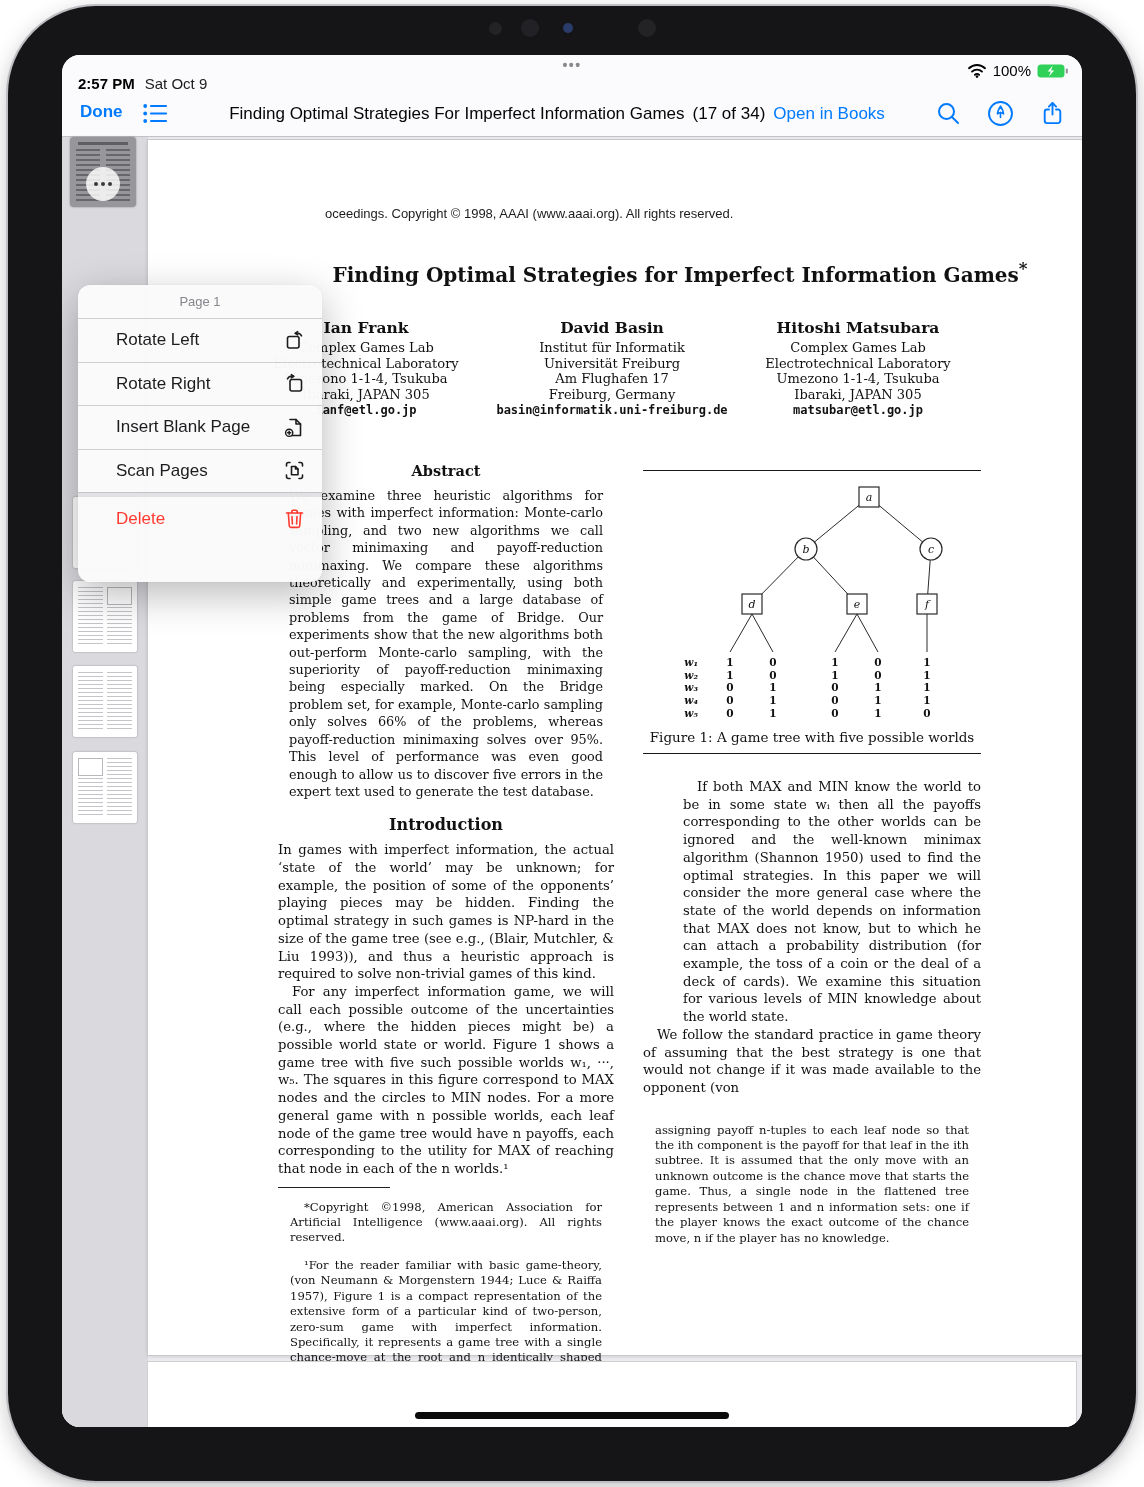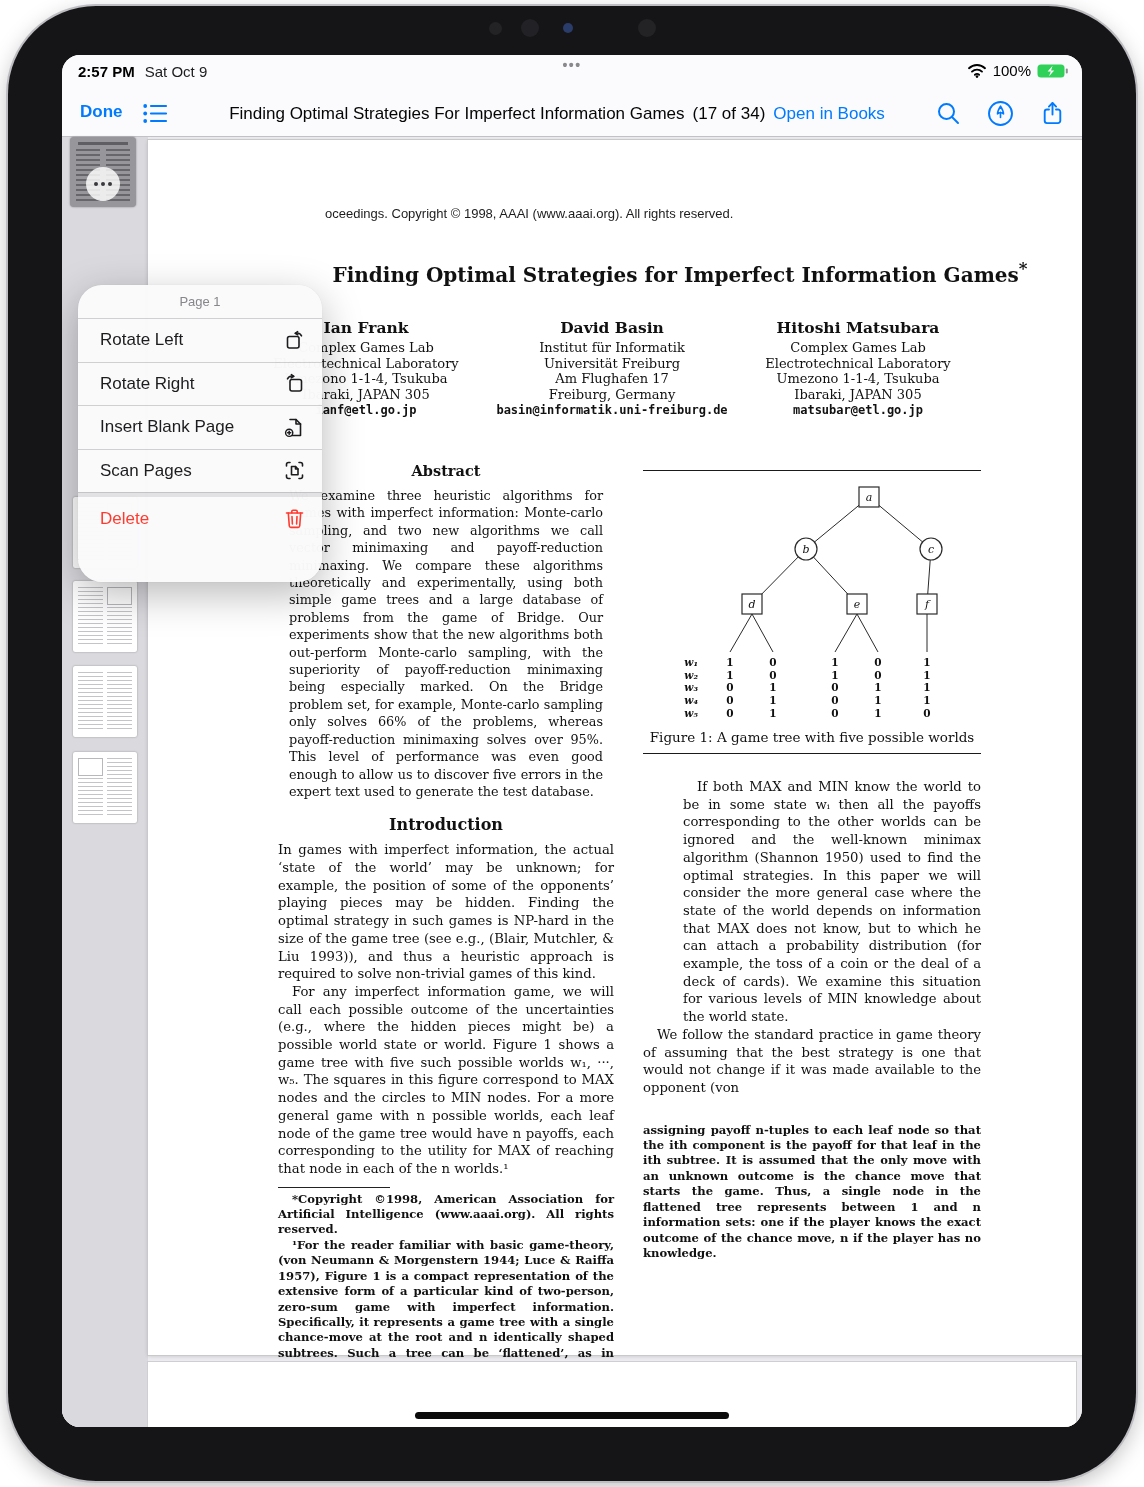--- a/index.html
+++ b/index.html
@@ -3,21 +3,21 @@
 <meta charset="utf-8">
 <style>
   html,body{margin:0;padding:0;}
   body{width:1144px;height:1487px;position:relative;background:#fff;font-family:"Liberation Sans","DejaVu Sans",sans-serif;-webkit-font-smoothing:antialiased;}
   
   .device{position:absolute;left:8px;top:6px;width:1128px;height:1475px;border-radius:88px;background:#151517;box-shadow:0 0 0 2px #bdbdc2,0 6px 22px rgba(0,0,0,.25);}
   .cam-dot{position:absolute;border-radius:50%;background:#232326;}
   .screen{position:absolute;left:62px;top:55px;width:1020px;height:1372px;border-radius:18px;background:#fff;overflow:hidden;}
   
   .statusbar{position:absolute;left:0;top:0;width:100%;height:36px;background:#fbfbfd;}
-  .sb-left{position:absolute;left:16px;top:8px;font-size:15px;color:#000;}
+  .sb-left{position:absolute;left:16px;top:20px;font-size:15px;color:#000;}
   .sb-time{font-weight:700;}
   .sb-date{font-weight:400;margin-left:10px;color:#1c1c1e;}
   .sb-dots{position:absolute;left:0;right:0;top:2px;text-align:center;font-size:14px;letter-spacing:1.5px;color:#8a8a8e;font-weight:700;}
   .sb-right{position:absolute;right:14px;top:7px;display:flex;align-items:center;gap:6px;}
   .sb-batt-label{font-size:15px;font-weight:400;color:#000;}
   
   .toolbar{position:absolute;left:0;top:36px;width:100%;height:45px;background:#fbfbfd;border-bottom:1px solid #c2c2c6;}
   .tb-done{position:absolute;left:18px;top:11px;font-size:17px;font-weight:600;color:#007AFF;}
   .tb-list{position:absolute;left:80px;top:10px;width:26px;height:25px;}
   .tb-titlewrap{position:absolute;left:140px;right:170px;top:0;height:45px;display:flex;align-items:center;justify-content:center;gap:8px;white-space:nowrap;}
@@ -37,23 +37,23 @@
   .thumb1 .t-title{position:absolute;left:8px;top:5px;right:8px;height:3px;background:#5e5e63;}
   .thumb1 .t-colA,.thumb1 .t-colB{position:absolute;top:12px;bottom:4px;width:24px;background:repeating-linear-gradient(to bottom,#66666b 0 2px,transparent 2px 5px);}
   .thumb1 .t-colA{left:6px;} .thumb1 .t-colB{right:6px;}
   .t-ellipsis{position:absolute;left:16px;top:30px;width:34px;height:34px;border-radius:50%;background:rgba(255,255,255,.82);display:flex;align-items:center;justify-content:center;gap:3px;}
   .t-ellipsis i{width:4px;height:4px;border-radius:50%;background:#3a3a3e;}
   .thumb{position:absolute;left:11px;width:64px;height:71px;border-radius:2px;background:#fff;box-shadow:0 0 2px rgba(0,0,0,.35);overflow:hidden;}
   .thumb .tcolL,.thumb .tcolR{position:absolute;top:6px;bottom:5px;width:25px;background:repeating-linear-gradient(to bottom,#c3c3c8 0 1.5px,transparent 1.5px 4px);}
   .thumb .tcolL{left:5px;} .thumb .tcolR{right:5px;}
   .thumb .tfig{position:absolute;right:5px;top:6px;width:25px;height:18px;background:#fff;border:1px solid #b7b7bc;box-sizing:border-box;}
   
-  .menu{position:absolute;left:16px;top:148px;width:244px;height:297px;border-radius:24px;background:rgba(250,250,251,.98);box-shadow:0 12px 40px rgba(0,0,0,.28),0 0 1px rgba(0,0,0,.15);overflow:hidden;z-index:30;}
+  .menu{position:absolute;left:16px;top:148px;width:244px;height:297px;border-radius:12px;background:rgba(250,250,251,.98);box-shadow:0 12px 40px rgba(0,0,0,.28),0 0 1px rgba(0,0,0,.15);overflow:hidden;z-index:30;}
   .menu-header{height:33px;display:flex;align-items:center;justify-content:center;font-size:13px;color:#86868b;}
-  .menu-item{height:43.5px;display:flex;align-items:center;justify-content:space-between;padding:0 15px 0 22px;border-top:1px solid rgba(60,60,67,.22);box-sizing:border-box;}
+  .menu-item{height:43.5px;display:flex;align-items:center;justify-content:space-between;padding:0 15px 0 38px;border-top:1px solid rgba(60,60,67,.22);box-sizing:border-box;}
   .menu-item .mi-label{font-size:17px;color:#1c1c1e;}
   .menu-item.destructive .mi-label{color:#FF3B30;}
   .menu-group-sep{height:4px;background:rgba(60,60,67,.12);border-top:1px solid rgba(60,60,67,.18);}
   .menu-item.after-sep{border-top:none;}
   .mi-icon{width:25px;height:25px;flex:0 0 auto;}
   
   .paper-serif{font-family:"DejaVu Serif","Liberation Serif",serif;color:#111;}
   .p-copyright{position:absolute;left:177px;top:66px;font-size:13px;color:#1c1c1e;font-family:"Liberation Sans","DejaVu Sans",sans-serif;}
   .p-title{position:absolute;left:0;top:118px;width:100%;text-align:center;font-size:20px;font-weight:700;}
   .authors{position:absolute;left:95px;top:178px;width:738px;display:flex;justify-content:space-between;}
@@ -63,21 +63,21 @@
   .a-email{font-size:12px;line-height:16px;font-family:"DejaVu Sans Mono","Liberation Mono",monospace;font-weight:700;}
   .col{position:absolute;text-align:justify;}
   .col-left{left:130px;top:322px;width:336px;}
   .col-right{left:495px;top:330px;width:338px;}
   .h-abstract{text-align:center;font-size:14.5px;font-weight:700;margin:0 0 8px 0;}
   .p-abstract{font-size:12.8px;line-height:17.4px;margin:0;padding:0 11px;}
   .h-intro{text-align:center;font-size:16px;font-weight:700;margin:15px 0 7px 0;}
   .p-body{font-size:13.2px;line-height:17.7px;margin:0;}
   .p-indent{text-indent:14px;}
   .fn-rule{width:112px;border-top:1.2px solid #222;margin:9px 0 4px 0;}
-  .p-fn{font-size:11.6px;line-height:15.4px;margin:0;font-weight:bold;}
+  .p-fn{font-size:11.6px;line-height:15.4px;margin:12px;}
   .fig-rule-top{border-top:1.5px solid #1a1a1a;}
   .fig-rule-bot{border-top:1.5px solid #1a1a1a;margin-top:8px;}
   .fig-caption{text-align:center;font-size:13.5px;margin:4px 0 0 0;}
   .fig-svg{display:block;margin-top:4px;}
   .fig-node-label{font-family:"DejaVu Serif",serif;font-style:italic;font-size:11px;}
   .fig-num{font-family:"DejaVu Serif",serif;font-weight:700;font-size:10.5px;}
   .fig-w{font-family:"DejaVu Serif",serif;font-weight:700;font-style:italic;font-size:10.5px;}
   .rp1{margin-top:24px;margin-left:40px;}
   .fn-cont{margin-top:26px;}
 </style>

